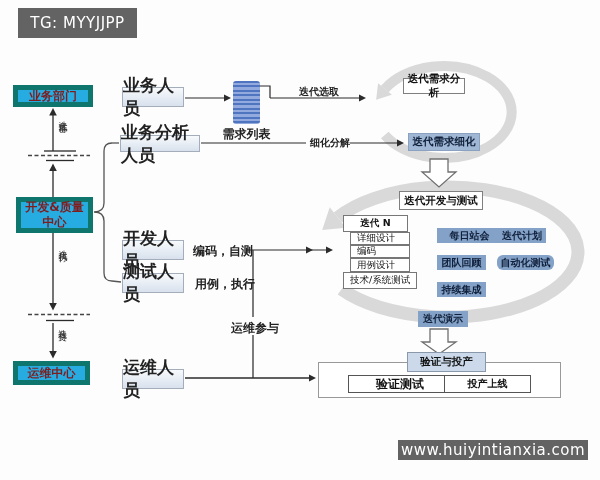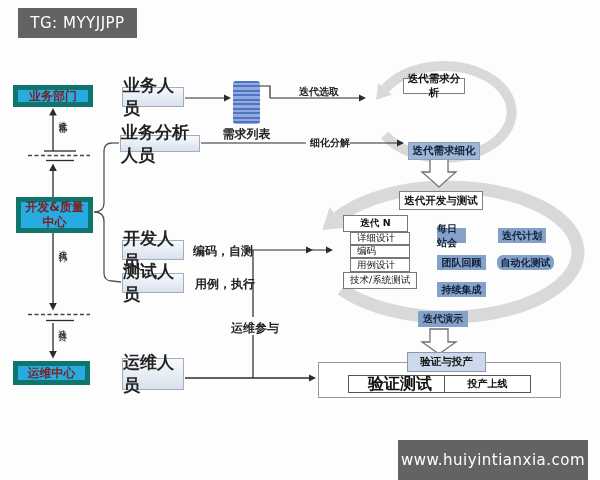--- a/index.html
+++ b/index.html
@@ -83,67 +83,67 @@
       <polygon points="313,250 306,246.6 306,253.4"></polygon>
       <polygon points="333,250 326,246.6 326,253.4"></polygon>
       <polygon points="316,378 309,374.6 309,381.4"></polygon>
     </g>
 
     <polygon points="430,159 448,159 448,172 456,172 439,187 422,172 430,172" fill="#fff" stroke="#707070" stroke-width="1.3"></polygon>
     <polygon points="430,329 448,329 448,342 456,342 439,354 422,342 430,342" fill="#fff" stroke="#707070" stroke-width="1.3"></polygon>
   </svg>
 
   <div class="abs bar" style="left:18px;top:8px;width:119px;height:30px;">TG: MYYJJPP</div>
-  <div class="abs bar" style="left:398px;top:440px;width:190px;height:40px;">www.huiyintianxia.com</div>
+  <div class="abs bar" style="left:398px;top:440px;width:190px;height:20px;">www.huiyintianxia.com</div>
 
   <div class="abs dept" style="left:13px;top:85px;width:80px;height:22px;">业务部门</div>
   <div class="abs dept" style="left:16px;top:197px;width:77px;height:36px;">
     <span>
       <span>开发&amp;质量</span><br>
       <span>中心</span>
     </span>
   </div>
   <div class="abs dept" style="left:13px;top:361px;width:77px;height:24px;">运维中心</div>
 
   <div class="abs vlabel" style="left:57px;top:114px;height:42px;">迭代准备</div>
   <div class="abs vlabel" style="left:57px;top:243px;height:42px;">迭代执行</div>
   <div class="abs vlabel" style="left:57px;top:323px;height:36px;font-size:8.5px;">迭代交付</div>
 
   <div class="abs role" style="left:122px;top:87px;width:62px;height:20px;">业务人员</div>
   <div class="abs role" style="left:120px;top:135px;width:80px;height:17px;">业务分析人员</div>
   <div class="abs role" style="left:122px;top:240px;width:62px;height:20px;">开发人员</div>
   <div class="abs role" style="left:122px;top:273px;width:62px;height:20px;">测试人员</div>
-  <div class="abs role" style="left:122px;top:358px;width:62px;height:32px;">运维人员</div>
+  <div class="abs role" style="left:122px;top:369px;width:62px;height:20px;">运维人员</div>
 
   <div class="abs" style="left:233px;top:81px;width:27px;height:43px;border-radius:3px;
               background:repeating-linear-gradient(180deg,#4f74c0 0 2px,#93aadf 2px 4.5px);"></div>
   <div class="abs hlabel" style="left:219px;top:126px;width:55px;">需求列表</div>
 
   <div class="abs hlabel" style="left:296px;top:85px;width:46px;font-size:10px;">迭代选取</div>
   <div class="abs hlabel" style="left:307px;top:136px;width:46px;font-size:10px;">细化分解</div>
   <div class="abs hlabel" style="left:193px;top:243px;width:54px;">编码，自测</div>
   <div class="abs hlabel" style="left:195px;top:276px;width:54px;">用例，执行</div>
   <div class="abs hlabel" style="left:231px;top:320px;width:46px;">运维参与</div>
 
   <div class="abs wbox" style="left:403px;top:78px;width:62px;height:16px;">迭代需求分析</div>
-  <div class="abs wbox refine" style="left:408px;top:133px;width:72px;height:18px;border:1px solid #8aa2c0;margin-top:9px;">迭代需求细化</div>
+  <div class="abs wbox refine" style="left:408px;top:133px;width:72px;height:18px;border:1px solid #8aa2c0;">迭代需求细化</div>
 
   <div class="abs wbox" style="left:399px;top:191px;width:84px;height:19px;">迭代开发与测试</div>
   <div class="abs step" style="left:343px;top:215px;width:65px;height:17px;justify-content:center;padding-left:0;font-weight:bold;">迭代 N</div>
   <div class="abs step" style="left:350px;top:232px;width:60px;height:13px;">详细设计</div>
   <div class="abs step" style="left:350px;top:245px;width:60px;height:13px;">编码</div>
   <div class="abs step" style="left:350px;top:258px;width:60px;height:14px;">用例设计</div>
   <div class="abs step" style="left:343px;top:272px;width:74px;height:17px;">技术/系统测试</div>
 
-  <div class="abs practice" style="left:437px;top:228px;width:29px;height:15px;">每日站会</div>
+  <div class="abs practice" style="left:437px;top:228px;width:65px;height:15px;">每日站会</div>
   <div class="abs practice" style="left:498px;top:228px;width:48px;height:15px;">迭代计划</div>
   <div class="abs practice" style="left:437px;top:255px;width:49px;height:15px;">团队回顾</div>
   <div class="abs practice" style="left:497px;top:255px;width:57px;height:15px;border-radius:6px;">自动化测试</div>
   <div class="abs practice" style="left:437px;top:282px;width:49px;height:15px;">持续集成</div>
 
   <div class="abs practice" style="left:418px;top:311px;width:50px;height:16px;">迭代演示</div>
 
   <div class="abs" style="left:318px;top:362px;width:243px;height:36px;background:#fff;border:1px solid #999;"></div>
   <div class="abs wbox relhdr" style="left:407px;top:352px;width:79px;height:20px;">验证与投产</div>
-  <div class="abs wbox" style="left:348px;top:375px;width:104px;height:18px;border:1px solid #555;font-size:16px;">验证测试</div>
+  <div class="abs wbox" style="left:348px;top:375px;width:104px;height:18px;border:1px solid #555;font-size:12px;">验证测试</div>
   <div class="abs wbox" style="left:444px;top:375px;width:87px;height:18px;border:1px solid #555;font-size:10px;">投产上线</div>
 
 </div>
 
 </body></html>

